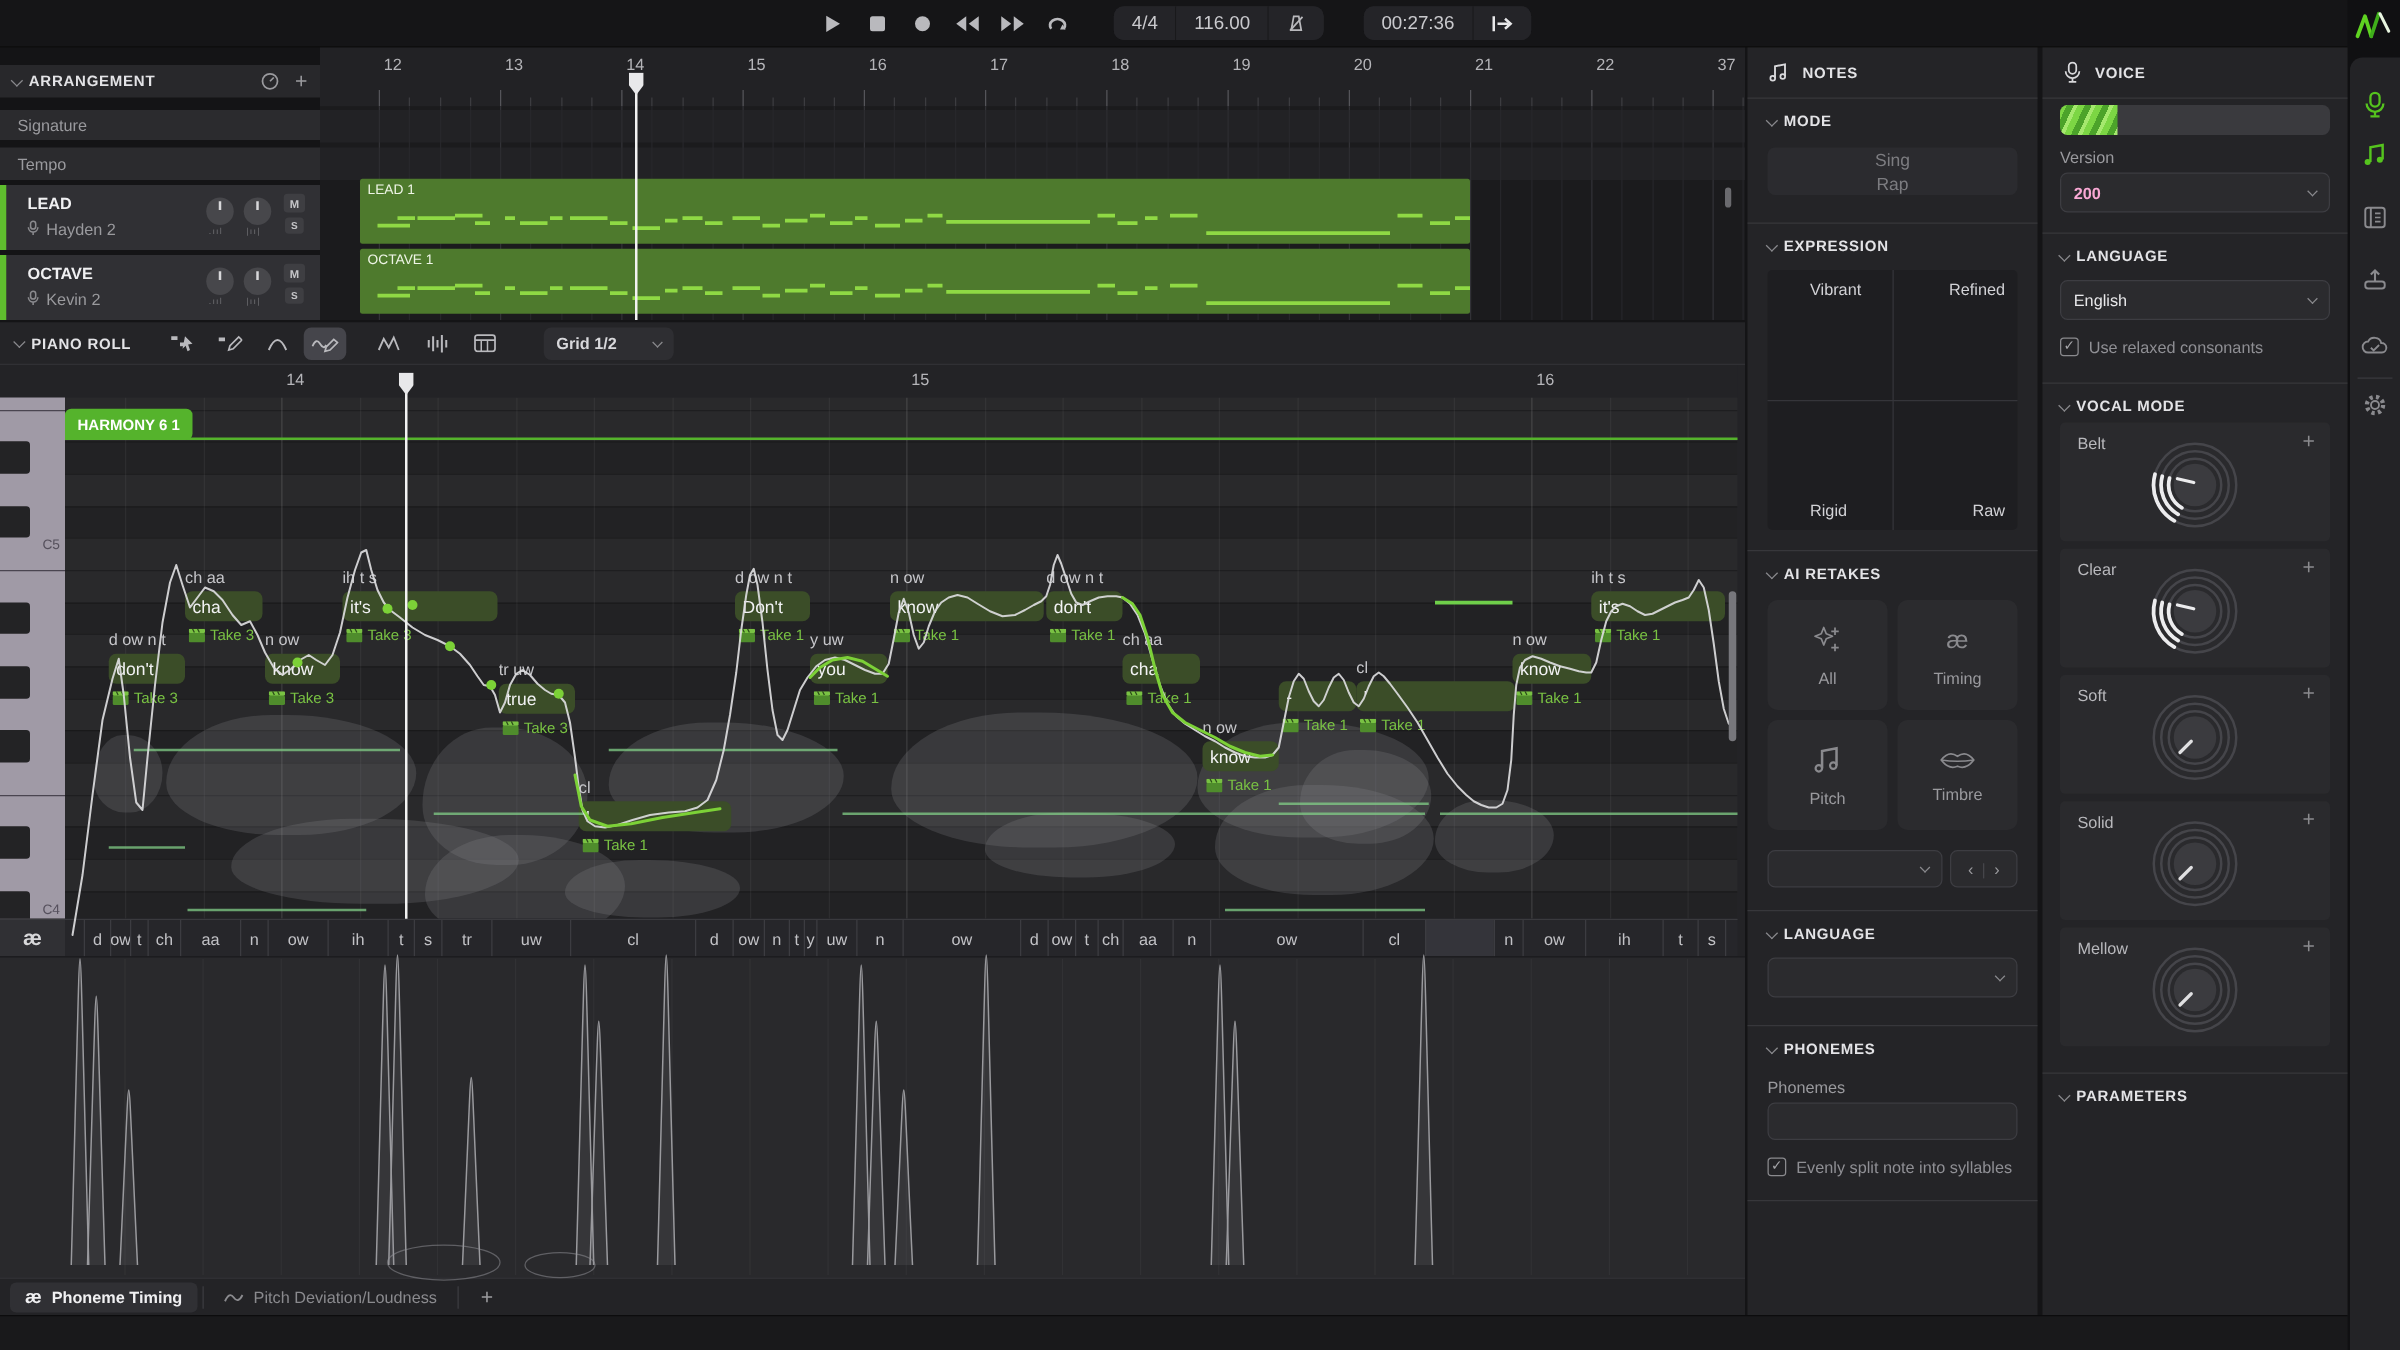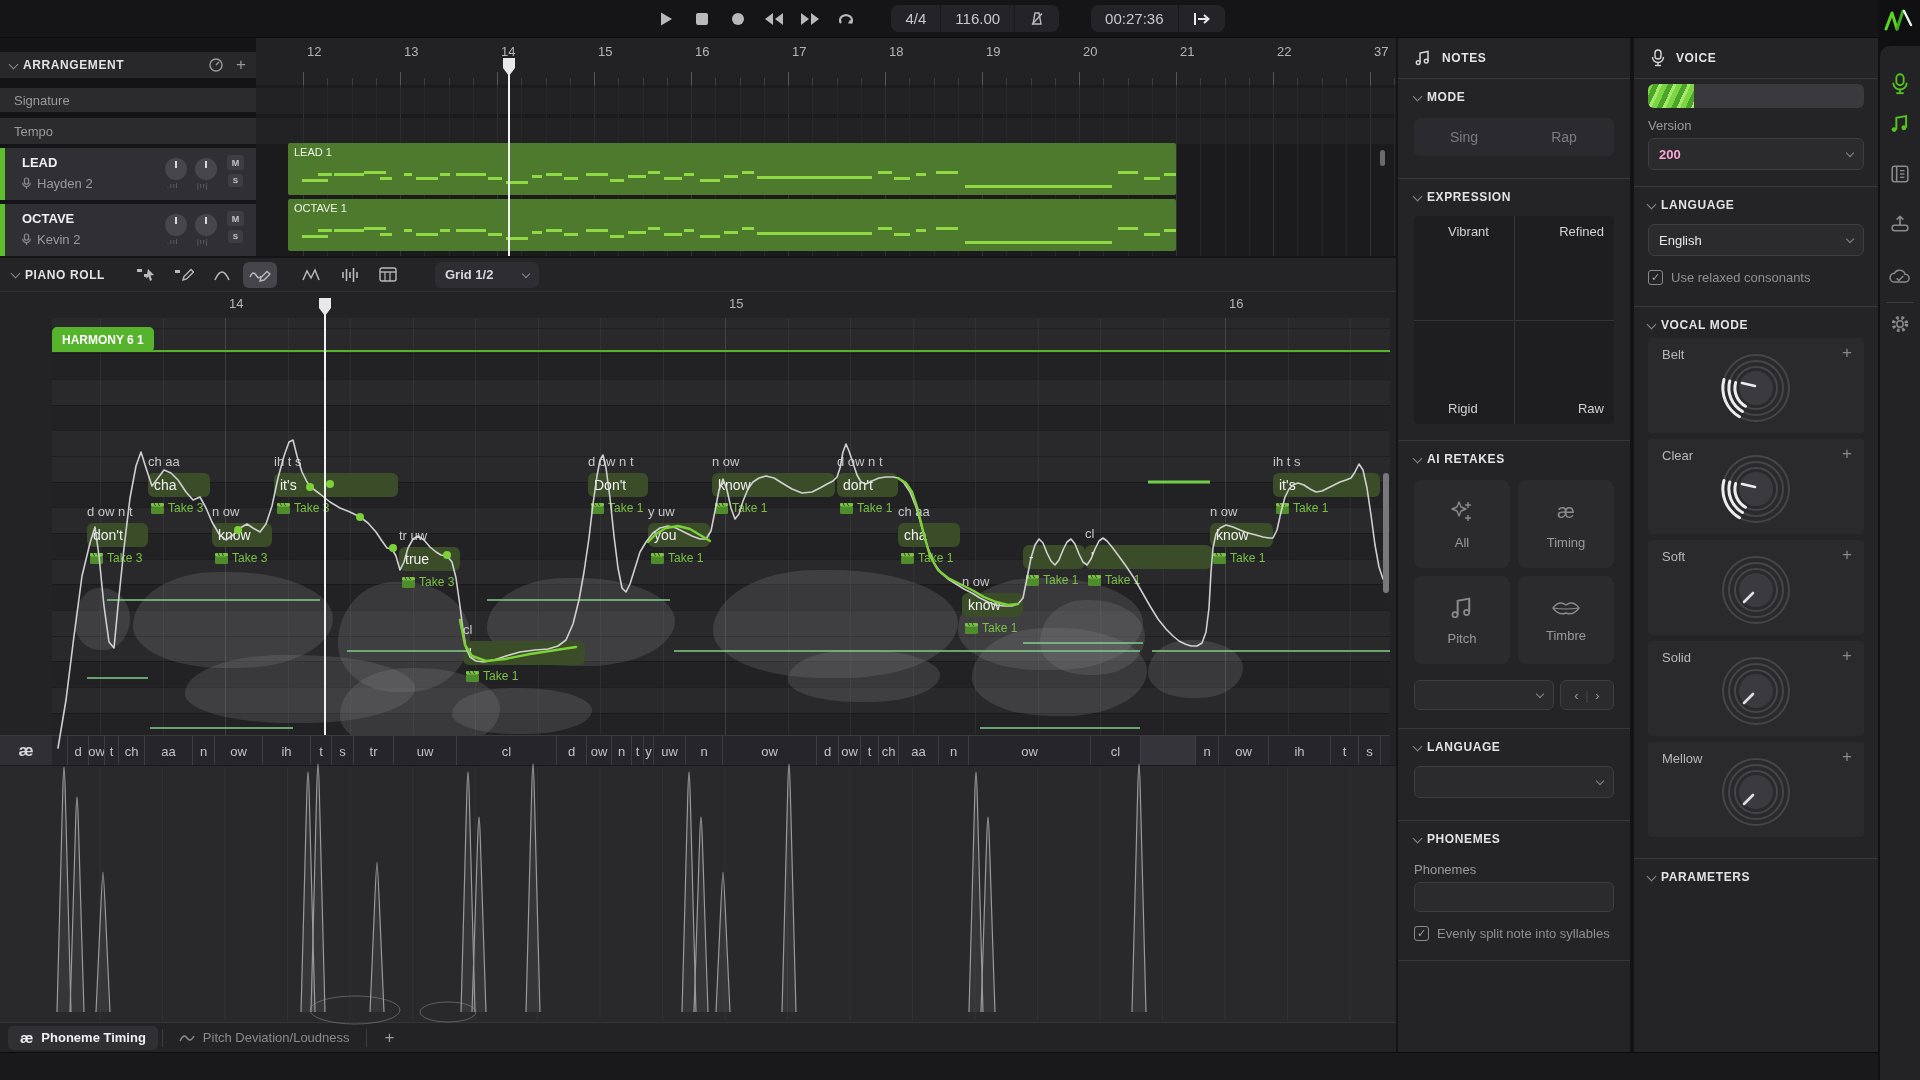--- a/index.html
+++ b/index.html
@@ -489,20 +489,34 @@
       <div class="dropdown" style="width:104px;margin-left:26px;">
         <span>Grid 1/2</span>
           <span class="dd-chev"></span>
       </div>
     </div>
     <div id="pr-ruler" class="abs" style="left:52px;top:34px;width:1338px;height:26px;background:#232326;">
         <div style="position: absolute; left: 177px; top: 4px; font-size: 13px; color: rgb(181, 181, 185);">14</div>
         <div style="position: absolute; left: 677px; top: 4px; font-size: 13px; color: rgb(181, 181, 185);">15</div>
         <div style="position: absolute; left: 1177px; top: 4px; font-size: 13px; color: rgb(181, 181, 185);">16</div>
       </div>
+    <div id="keys">
+        <div class="keysep" style="top: 9.67px;"></div>
+        <div class="blackkey" style="top: 35.34px; height: 25.67px;"></div>
+        <div class="blackkey" style="top: 86.68px; height: 25.67px;"></div>
+        <div class="keysep" style="top: 138.02px;"></div>
+        <div class="blackkey" style="top: 163.69px; height: 25.67px;"></div>
+        <div class="blackkey" style="top: 215.03px; height: 25.67px;"></div>
+        <div class="blackkey" style="top: 266.37px; height: 25.67px;"></div>
+        <div class="keysep" style="top: 317.71px;"></div>
+        <div class="blackkey" style="top: 343.38px; height: 25.67px;"></div>
+        <div class="blackkey" style="top: 394.72px; height: 25.67px;"></div>
+        <div class="keylabel" style="top: 112px;">C5</div>
+        <div class="keylabel" style="top: 404px;">C4</div>
+      </div>
     <div id="pr-grid">
         <div style="position: absolute; left: 0px; top: 9.67px; width: 1338px; height: 1px; background: rgba(0, 0, 0, 0.25);"></div>
         <div style="position: absolute; left: 0px; top: 35.34px; width: 1338px; height: 1px; background: rgba(0, 0, 0, 0.25);"></div>
         <div class="rowdark" style="top: 35.34px; height: 25.67px;"></div>
         <div style="position: absolute; left: 0px; top: 61.01px; width: 1338px; height: 1px; background: rgba(0, 0, 0, 0.25);"></div>
         <div style="position: absolute; left: 0px; top: 86.68px; width: 1338px; height: 1px; background: rgba(0, 0, 0, 0.25);"></div>
         <div class="rowdark" style="top: 86.68px; height: 25.67px;"></div>
         <div style="position: absolute; left: 0px; top: 112.35px; width: 1338px; height: 1px; background: rgba(0, 0, 0, 0.25);"></div>
         <div style="position: absolute; left: 0px; top: 138.02px; width: 1338px; height: 1px; background: rgba(0, 0, 0, 0.25);"></div>
         <div style="position: absolute; left: 0px; top: 163.69px; width: 1338px; height: 1px; background: rgba(0, 0, 0, 0.25);"></div>
@@ -865,21 +879,21 @@
           <circle cx="12.2" cy="12.1" r="1.9" fill="none" stroke="#d8d8db" stroke-width="1.4"></circle>
         </svg>
       <span class="sec-title">NOTES</span>
     </div>
     <div class="divider-h" style="left:0;top:40px;width:232px;"></div>
 
     <div class="sec-hd" style="top:52px;">
         <span class="chev"></span>
         <span class="sec-title">MODE</span>
       </div>
-    <div class="seg-ctl" style="left:16px;top:80px;width:200px;height:38px;">
+    <div class="seg-ctl" style="left:16px;top:80px;width:200px;height:38px;flex-direction:column;">
       <div class="seg-opt">Sing</div>
       <div class="seg-opt">Rap</div>
     </div>
     <div class="divider-h" style="left:0;top:140px;width:232px;"></div>
 
     <div class="sec-hd" style="top:152px;">
         <span class="chev"></span>
         <span class="sec-title">EXPRESSION</span>
       </div>
     <div id="xy-pad" style="left:16px;top:178px;width:200px;height:208px;">

